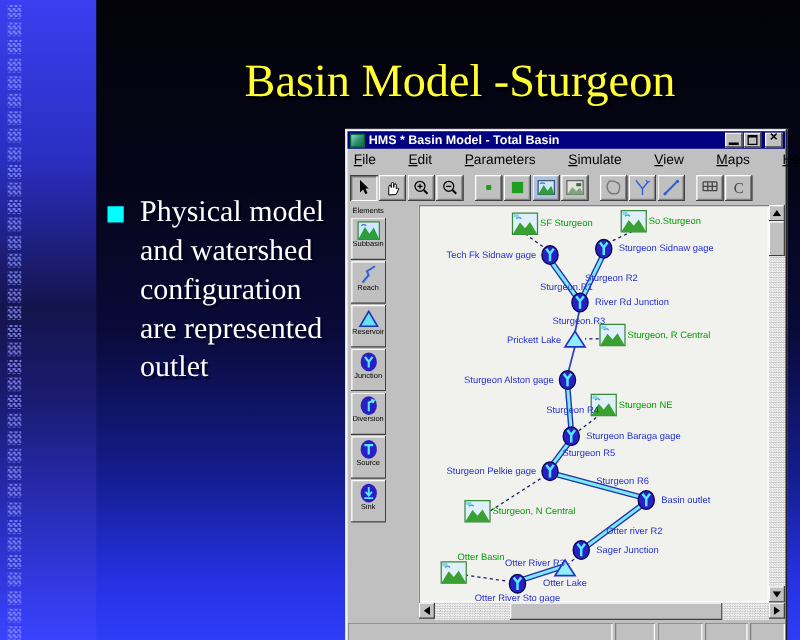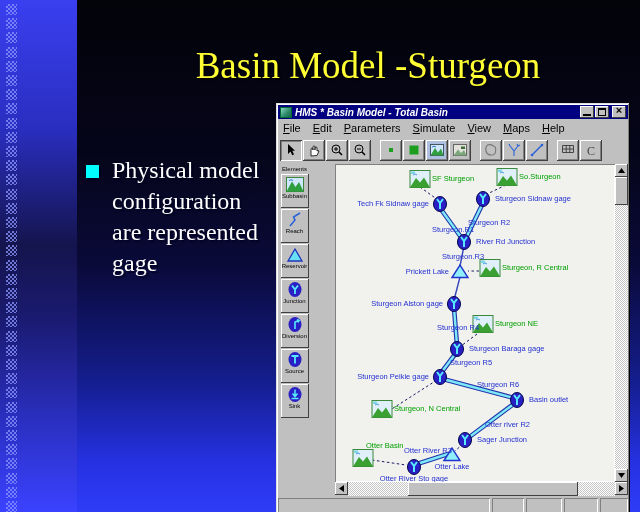--- a/index.html
+++ b/index.html
@@ -38,29 +38,29 @@
     position:absolute;left:276px;top:103px;width:354px;height:412px;
     background:#c0c0c0;box-shadow:inset -1px -1px #000,inset 1px 1px #dfdfdf,inset -2px -2px #808080,inset 2px 2px #fff;
     padding:2px;box-sizing:border-box;display:flex;flex-direction:column;
   }
   #titlebar{
     height:14px;background:#000080;display:flex;align-items:center;padding:0 2px;flex:none;
   }
   #app-icon{width:12px;height:11px;margin-right:3px;flex:none;
     background:linear-gradient(135deg,#9be8d8 0%,#2e8b6a 55%,#145c42 100%);
     box-shadow:inset 0 0 0 1px #063;}
-  #window-title{color:#fff;font-size:10px;font-weight:bold;white-space:nowrap;flex:1;overflow:hidden;font-style:italic;}
+  #window-title{color:#fff;font-size:10px;font-weight:bold;white-space:nowrap;flex:1;overflow:hidden;}
   .tb-btn{width:14px;height:12px;margin-left:1px;background:#c0c0c0;flex:none;
     box-shadow:inset -1px -1px #404040,inset 1px 1px #fff;font-size:9px;line-height:10px;
     text-align:center;color:#000;font-weight:bold;position:relative;}
   .tb-btn.close{margin-left:3px;}
   .glyph-min::after{content:"";position:absolute;left:3px;right:3px;bottom:2px;height:2px;background:#000;}
   .glyph-max::after{content:"";position:absolute;left:3px;right:3px;top:2px;bottom:2px;border:1px solid #000;border-top-width:2px;}
   .glyph-close::after{content:"\00d7";position:absolute;left:0;right:0;top:-1px;font-size:11px;}
-  #menubar{height:15px;display:flex;align-items:center;gap:12px;padding:1px 5px;font-size:11px;color:#000;flex:none;}
+  #menubar{height:15px;display:flex;align-items:center;gap:26px;padding:1px 5px;font-size:11px;color:#000;flex:none;}
   #menubar .menu-item u{text-decoration:underline;}
   #main-toolbar{height:26px;display:flex;align-items:center;padding:1px 2px;gap:1px;flex:none;}
   .tool-btn{width:22px;height:21px;background:#c0c0c0;flex:none;display:flex;align-items:center;justify-content:center;
     box-shadow:inset -1px -1px #404040,inset 1px 1px #fff,inset -2px -2px #808080;}
   .tool-btn.active{box-shadow:inset 1px 1px #404040,inset -1px -1px #fff,inset 2px 2px #808080;}
   .tool-btn.selected-blue{background:#aebfdf;}
   .tool-gap{width:7px;flex:none;}
   #content-row{flex:1;display:flex;min-height:0;gap:24px;}
   #elements-panel{width:33px;flex:none;display:flex;flex-direction:column;align-items:center;}
   #elements-header{font-size:6px;color:#000;width:100%;text-align:center;overflow:hidden;white-space:nowrap;height:10px;line-height:10px;}
@@ -132,23 +132,24 @@
     <div class="checker-sq" style="top: 486.8px;"></div>
     <div class="checker-sq" style="top: 501px;"></div>
   </div>
 
 <div id="slide-title">Basin Model -Sturgeon</div>
 
 <div id="bullet-block">
   <div id="bullet-square"></div>
   <div id="bullet-text">
       <div>Physical model</div>
+      <div>and watershed</div>
       <div>configuration</div>
       <div>are represented</div>
-      <div>gage</div>
+      <div>outlet</div>
     </div>
 </div>
 
 <div id="hms-window" class="w95">
   <div id="titlebar">
     <div id="app-icon"></div>
     <div id="window-title">HMS * Basin Model - Total Basin</div>
     <div class="tb-btn glyph-min"></div>
     <div class="tb-btn glyph-max"></div>
     <div class="tb-btn close glyph-close"></div>

